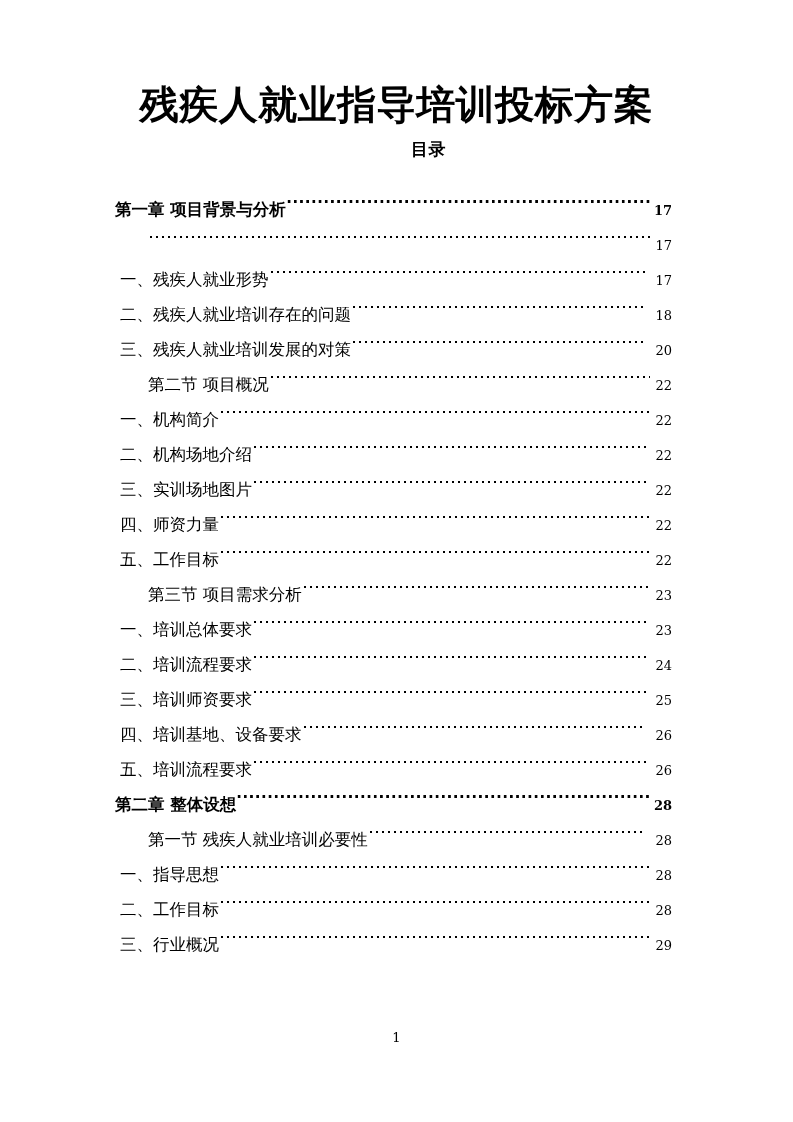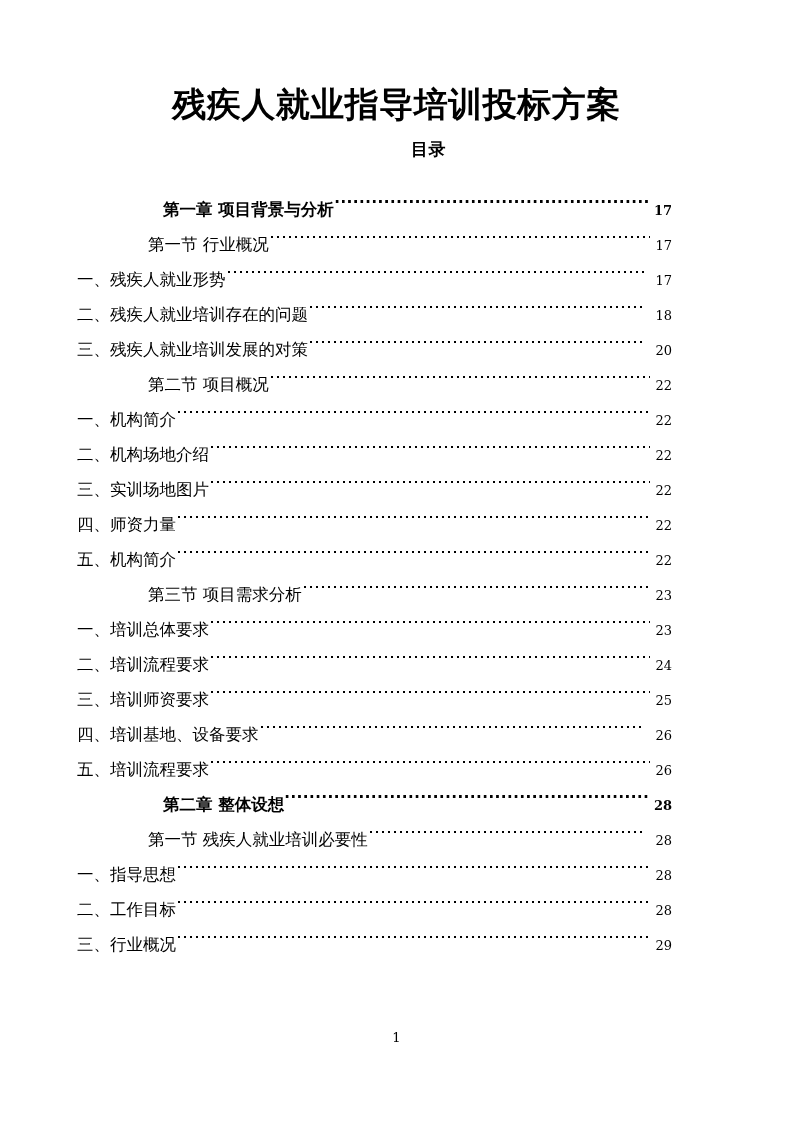--- a/index.html
+++ b/index.html
@@ -24,21 +24,21 @@
     box-sizing: border-box;
   }
 
   
   .doc-title {
     position: absolute;
     top: 86px;
     left: 0;
     width: 793px;
     text-align: center;
-    font-size: 34px;
+    font-size: 39px;
     line-height: 36px;
     font-weight: bold;
     letter-spacing: 0.5px;
     font-family: "DejaVu Serif", "Liberation Serif", serif;
   }
 
   .doc-subtitle {
     position: absolute;
     top: 138px;
     left: 0;
@@ -97,23 +97,23 @@
   .toc-page {
     flex: 0 0 auto;
     font-size: 13px;
     line-height: 35px;
     text-align: right;
     min-width: 20px;
     padding-left: 2px;
   }
 
   
-  .lvl-1 { padding-left: 115px; margin-left: 48px; }
+  .lvl-1 { padding-left: 115px; }
   .lvl-2 { padding-left: 148px; }
-  .lvl-3 { padding-left: 77px; }
+  .lvl-3 { padding-left: 120px; }
 
   
   .lvl-1 .toc-label,
   .lvl-1 .toc-page {
     font-weight: bold;
   }
   .lvl-1 .toc-leader::before {
     background-image: radial-gradient(circle, #000 1.35px, rgba(0,0,0,0) 1.6px);
     background-size: 6.2px 3px;
     height: 3px;
@@ -144,21 +144,20 @@
 
   <div class="doc-subtitle">目录</div>
 
   <div class="toc" id="toc-container">
       <div class="toc-row lvl-1">
         <span class="toc-label">第一章  项目背景与分析</span>
         <span class="toc-leader"></span>
         <span class="toc-page">17</span>
       </div>
       <div class="toc-row lvl-2">
-        <span class="toc-label">第一节  行业概况</span>
         <span class="toc-leader"></span>
         <span class="toc-page">17</span>
       </div>
       <div class="toc-row lvl-3 gap">
         <span class="toc-label">一、残疾人就业形势</span>
         <span class="toc-leader"></span>
         <span class="toc-page">17</span>
       </div>
       <div class="toc-row lvl-3 gap">
         <span class="toc-label">二、残疾人就业培训存在的问题</span>
@@ -189,21 +188,21 @@
         <span class="toc-label">三、实训场地图片</span>
         <span class="toc-leader"></span>
         <span class="toc-page">22</span>
       </div>
       <div class="toc-row lvl-3">
         <span class="toc-label">四、师资力量</span>
         <span class="toc-leader"></span>
         <span class="toc-page">22</span>
       </div>
       <div class="toc-row lvl-3">
-        <span class="toc-label">五、机构简介</span>
+        <span class="toc-label">五、工作目标</span>
         <span class="toc-leader"></span>
         <span class="toc-page">22</span>
       </div>
       <div class="toc-row lvl-2">
         <span class="toc-label">第三节  项目需求分析</span>
         <span class="toc-leader"></span>
         <span class="toc-page">23</span>
       </div>
       <div class="toc-row lvl-3">
         <span class="toc-label">一、培训总体要求</span>

